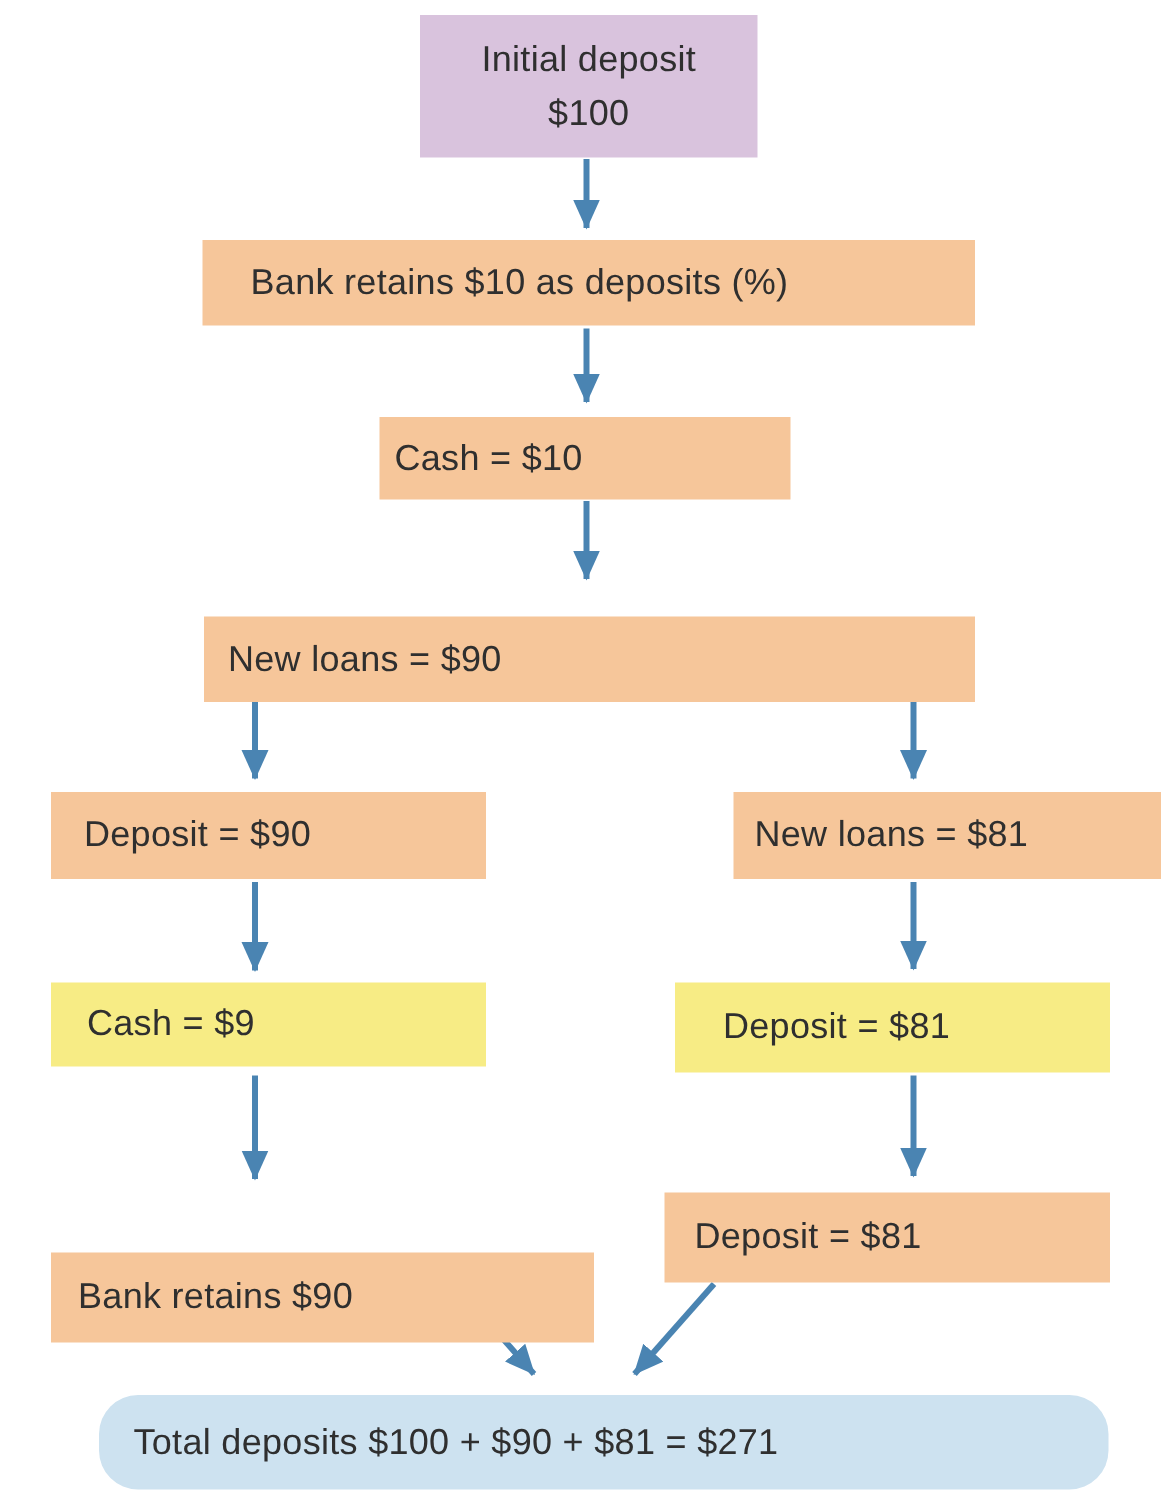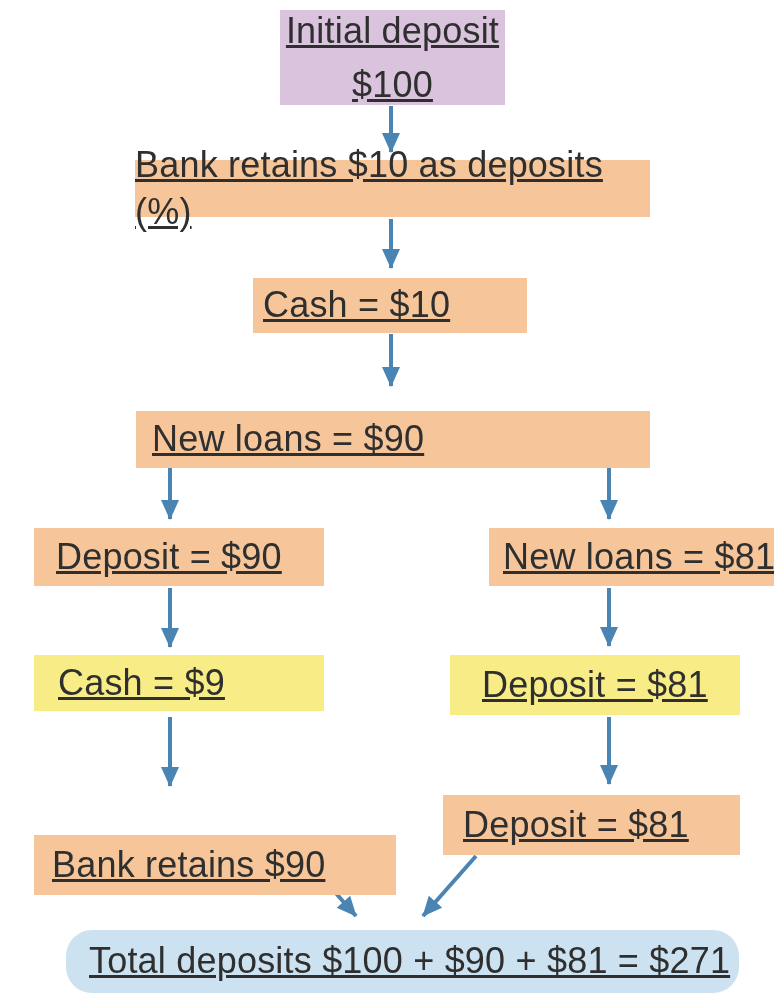--- a/index.html
+++ b/index.html
@@ -19,26 +19,25 @@
     font-family:"Liberation Sans", sans-serif;
     color:var(--text);
     overflow:hidden;
   }
   .arrows{position:absolute;left:0;top:0;width:774px;height:1002px;pointer-events:none;}
   .arrows line{stroke:var(--arrow);stroke-width:4;}
   .arrows .ah{fill:var(--arrow);}
   .node{
     position:absolute;
     display:flex;align-items:center;
-    font-size:36px;
+    font-size:24px;
     line-height:1.3;
     letter-spacing:0.2px;
     box-sizing:border-box;
     color:var(--text);
-    text-decoration:underline;
   }
   .node-orange{background:var(--node-orange);}
   .node-purple{background:var(--node-purple);}
   .node-yellow{background:var(--node-yellow);}
   .node-blue{background:var(--node-blue);}
   .centered{justify-content:center;text-align:center;white-space:pre-line;line-height:1.5;}
 </style>
 </head>
 <body>
 
@@ -59,21 +58,21 @@
     <line x1="609" y1="588" x2="609" y2="646" marker-end="url(#ah)"></line>
     <line x1="170" y1="717" x2="170" y2="786" marker-end="url(#ah)"></line>
     <line x1="609" y1="717" x2="609" y2="784" marker-end="url(#ah)"></line>
     <line x1="303" y1="856" x2="356" y2="916" marker-end="url(#ah)"></line>
     <line x1="476" y1="856" x2="423" y2="916" marker-end="url(#ah)"></line>
   </svg>
 
   <div class="node node-purple centered" style="left:280px;top:10px;width:225px;height:95px;">Initial deposit
 $100</div>
 
-  <div class="node node-orange" style="left:135px;top:160px;width:515px;height:57px;padding-left:0;">Bank retains $10 as deposits (%)</div>
+  <div class="node node-orange" style="left:135px;top:160px;width:515px;height:57px;padding-left:32px;">Bank retains $10 as deposits (%)</div>
 
   <div class="node node-orange" style="left:253px;top:278px;width:274px;height:55px;padding-left:10px;">Cash = $10</div>
 
   <div class="node node-orange" style="left:136px;top:398px;width:514px;height:57px;padding-left:16px;margin-top:13px;">New loans = $90</div>
 
   <div class="node node-orange" style="left:34px;top:528px;width:290px;height:58px;padding-left:22px;text-align:right;">Deposit = $90</div>
 
   <div class="node node-orange" style="left:450px;top:528px;width:290px;height:58px;padding-left:14px;margin-left:39px;">New loans = $81</div>
 
   <div class="node node-yellow" style="left:34px;top:655px;width:290px;height:56px;padding-left:24px;">Cash = $9</div>

